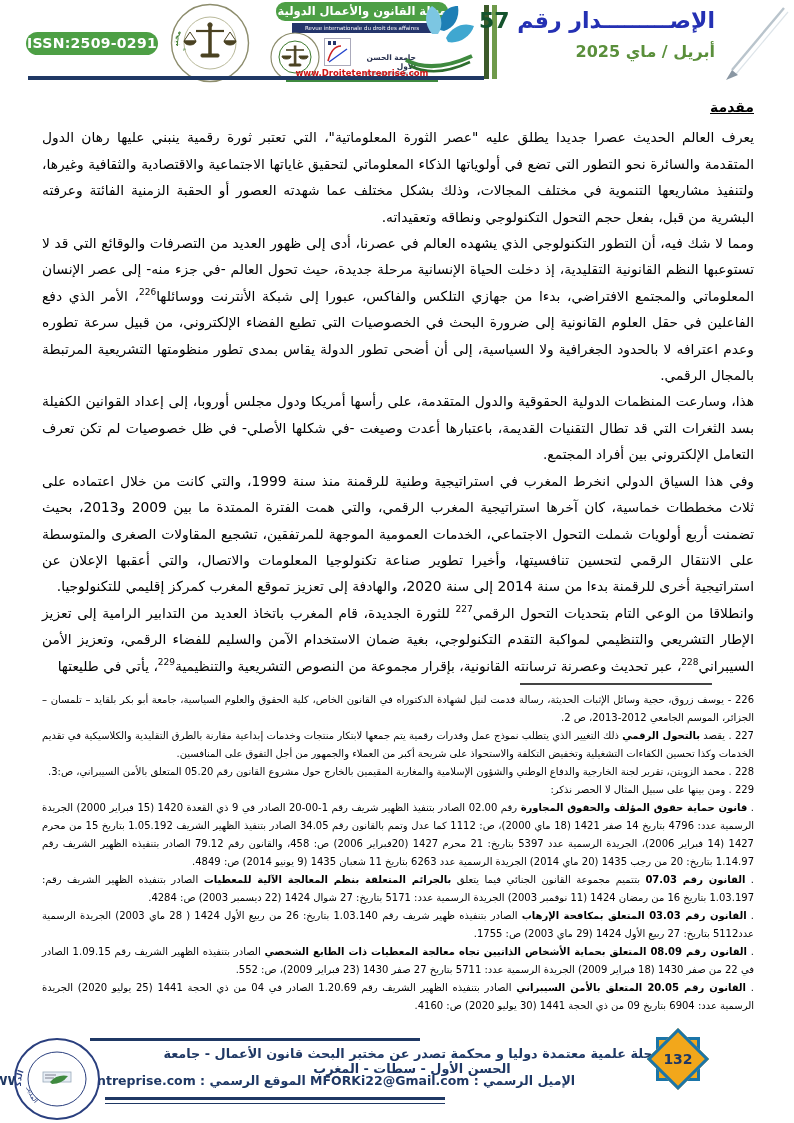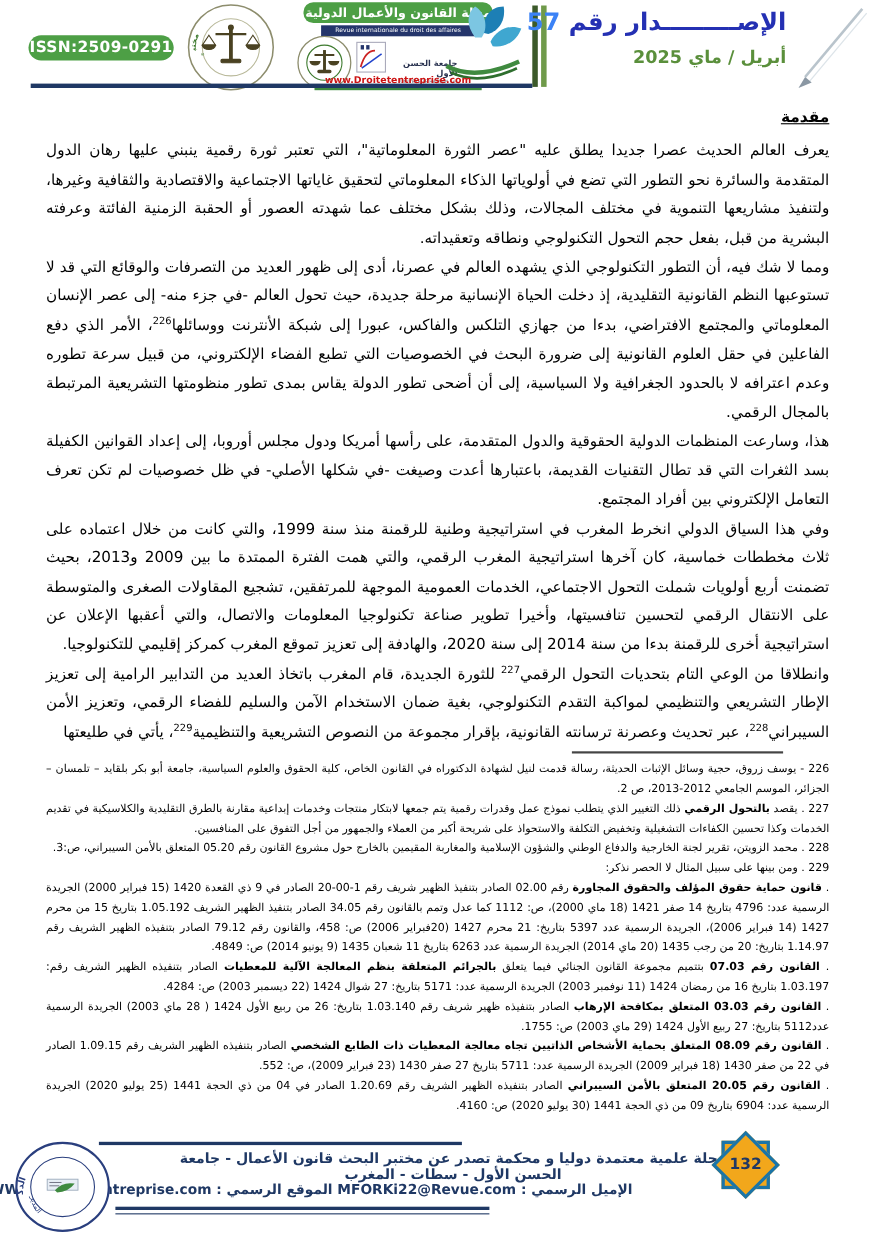--- a/index.html
+++ b/index.html
@@ -40,21 +40,21 @@
     color:#cc1414; font-weight:bold; font-size:8.5px;
     border-bottom:2px solid #3f8a3f; padding-bottom:2px; direction:ltr;
   }
   .green-bars { position:absolute; left:484px; top:5px; width:14px; height:74px; }
   .green-bars .b1 { position:absolute; left:0; top:0; width:5px; height:100%; background:#3c5a2a; }
   .green-bars .b2 { position:absolute; left:8px; top:0; width:5px; height:100%; background:#6f9a4a; }
   .issue-line {
     position:absolute; left:505px; top:8px; width:210px; direction:rtl; text-align:right;
     font-size:22px; font-weight:bold; color:#2430b3; white-space:nowrap;
   }
-  .issue-line .num { color:#3b82f6;margin-left:16px; }
+  .issue-line .num { color:#14532d;margin-left:16px; }
   .date-line {
     position:absolute; left:505px; top:42px; width:210px; direction:rtl; text-align:right;
     font-size:16px; font-weight:bold; color:#5a8f3b; white-space:nowrap;
   }
   .pen-art { position:absolute; left:716px; top:4px; width:76px; height:78px; }
   .header-rule { position:absolute; left:28px; top:76px; width:456px; height:3.5px; background:#1f3864; }
 
   
   .body-text {
     position:absolute; left:42px; right:40px; top:94px;
@@ -218,21 +218,21 @@
     <p class="footnote"><span>. </span><span class="b">القانون رقم 08.09 المتعلق بحماية الأشخاص الذاتيين تجاه معالجة المعطيات ذات الطابع الشخصي</span><span> الصادر بتنفيذه الظهير الشريف رقم 1.09.15 الصادر في 22 من صفر 1430 (18 فبراير 2009) الجريدة الرسمية عدد: 5711 بتاريخ 27 صفر 1430 (23 فبراير 2009)، ص: 552.</span></p>
     <p class="footnote"><span>. </span><span class="b">القانون رقم 20.05 المتعلق بالأمن السيبراني</span><span> الصادر بتنفيذه الظهير الشريف رقم 1.20.69 الصادر في 04 من ذي الحجة 1441 (25 يوليو 2020) الجريدة الرسمية عدد: 6904 بتاريخ 09 من ذي الحجة 1441 (30 يوليو 2020) ص: 4160.</span></p>
   </div>
 
   <div class="footer-rule-top"></div>
 
   <div class="footer-line1">مجلة علمية معتمدة  دوليا و محكمة تصدر عن مختبر البحث قانون الأعمال - جامعة الحسن الأول - سطات - المغرب</div>
 
   <div class="footer-line2">
     <span>الإميل الرسمي :</span>
-    <span class="lat">MFORKi22@Revue.com</span>
+    <span class="lat">MFORKi22@Gmail.com</span>
     <span>الموقع الرسمي :</span>
     <span class="lat">WWW.Droitetentreprise.com</span>
   </div>
 
   <div class="footer-rule-bottom"></div>
 
   <div class="badge-star">
     <div class="sq"></div>
     <div class="sq sq2"></div>
     <div class="num">132</div>

